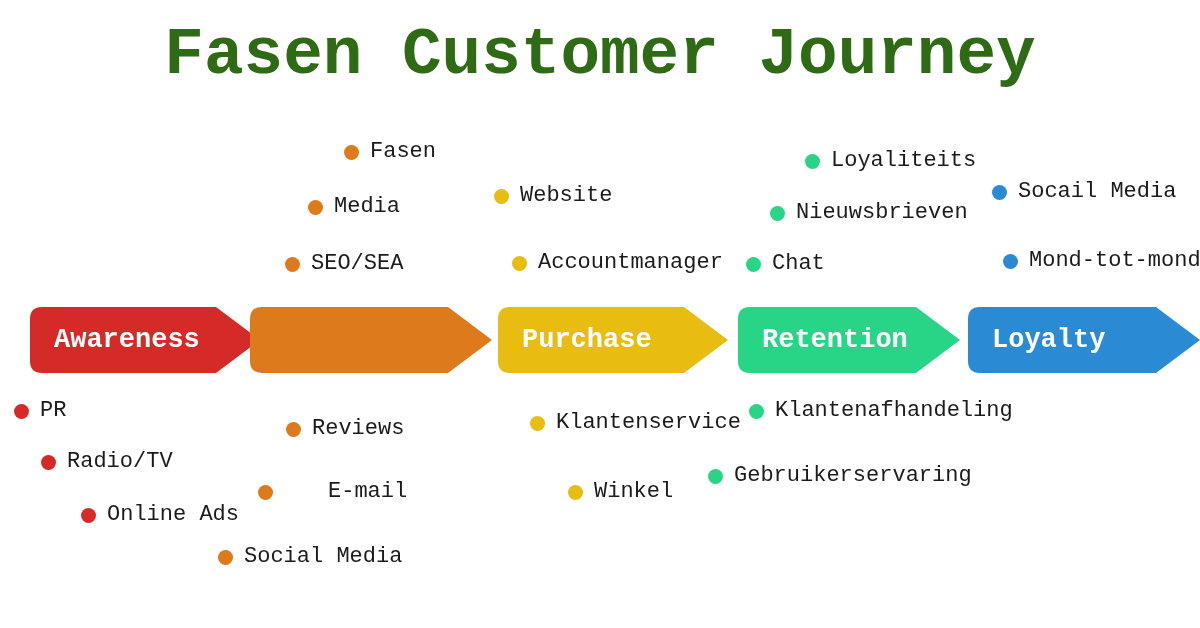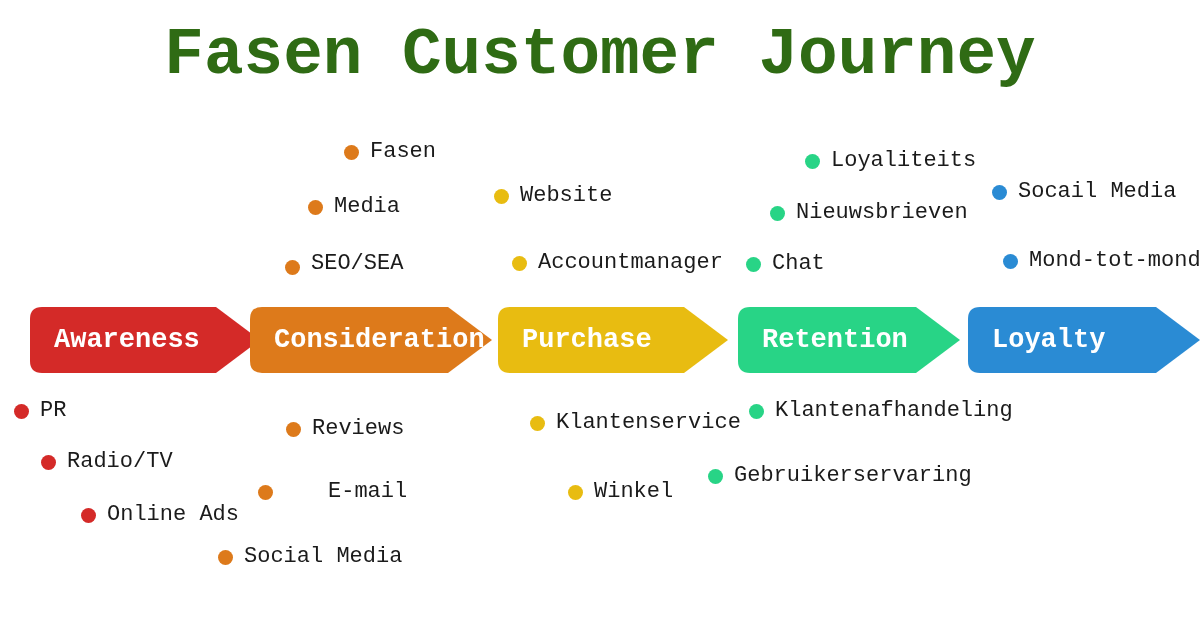--- a/index.html
+++ b/index.html
@@ -94,21 +94,20 @@
       <div class="stage" style="left: 18px; width: 230px; margin-left: 12px;">
         <svg class="stage-shape" viewBox="0 0 230 66" preserveAspectRatio="none">
           <path d="M 12 0 L 186 0 L 230 33 L 186 66 L 12 66 Q 0 66 0 54 L 0 12 Q 0 0 12 0 Z" fill="#d42a28"></path>
         </svg>
         <div class="stage-label">Awareness</div>
       </div>
       <div class="stage" style="left: 250px; width: 242px;">
         <svg class="stage-shape" viewBox="0 0 242 66" preserveAspectRatio="none">
           <path d="M 12 0 L 198 0 L 242 33 L 198 66 L 12 66 Q 0 66 0 54 L 0 12 Q 0 0 12 0 Z" fill="#dd7a1b"></path>
         </svg>
-        <div class="stage-label">Consideration</div>
       </div>
       <div class="stage" style="left: 498px; width: 230px;">
         <svg class="stage-shape" viewBox="0 0 230 66" preserveAspectRatio="none">
           <path d="M 12 0 L 186 0 L 230 33 L 186 66 L 12 66 Q 0 66 0 54 L 0 12 Q 0 0 12 0 Z" fill="#e8bc11"></path>
         </svg>
         <div class="stage-label">Purchase</div>
       </div>
       <div class="stage" style="left: 738px; width: 222px;">
         <svg class="stage-shape" viewBox="0 0 222 66" preserveAspectRatio="none">
           <path d="M 12 0 L 178 0 L 222 33 L 178 66 L 12 66 Q 0 66 0 54 L 0 12 Q 0 0 12 0 Z" fill="#28d486"></path>
@@ -125,21 +124,21 @@
 
   <div id="above-layer">
       <div class="touchpoint" style="left: 344px; top: 141px;">
         <span class="dot" style="background: rgb(221, 122, 27);"></span>
         <span class="tp-label">Fasen</span>
       </div>
       <div class="touchpoint" style="left: 308px; top: 196px;">
         <span class="dot" style="background: rgb(221, 122, 27);"></span>
         <span class="tp-label">Media</span>
       </div>
-      <div class="touchpoint" style="left: 285px; top: 253px; align-items: flex-end;">
+      <div class="touchpoint" style="left: 285px; top: 253px;">
         <span class="dot" style="background: rgb(221, 122, 27);"></span>
         <span class="tp-label">SEO/SEA</span>
       </div>
       <div class="touchpoint" style="left: 494px; top: 185px;">
         <span class="dot" style="background: rgb(232, 188, 17);"></span>
         <span class="tp-label">Website</span>
       </div>
       <div class="touchpoint" style="left: 512px; top: 252px;">
         <span class="dot" style="background: rgb(232, 188, 17);"></span>
         <span class="tp-label">Accountmanager</span>

